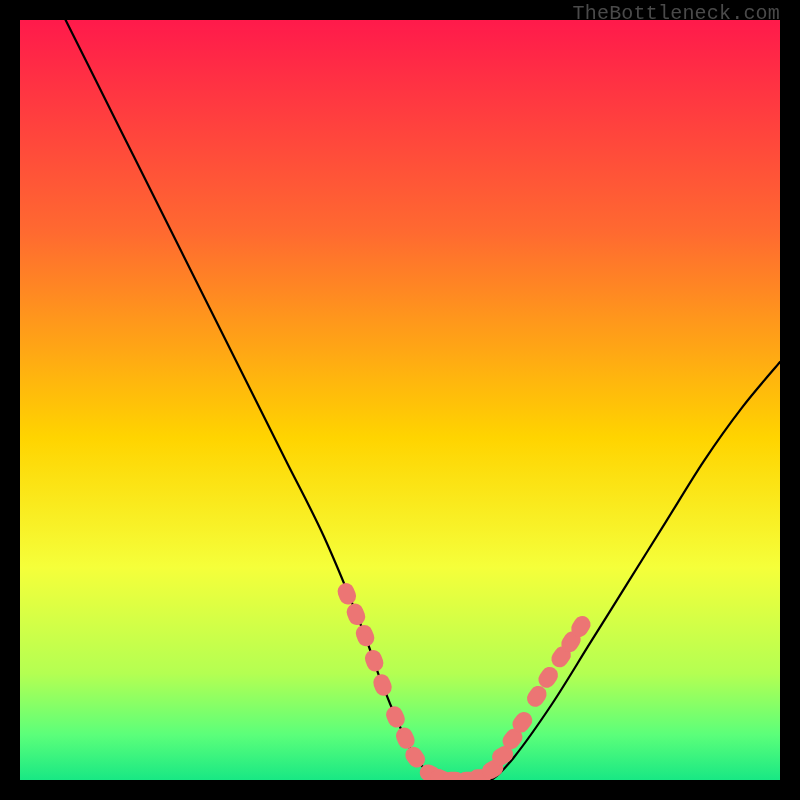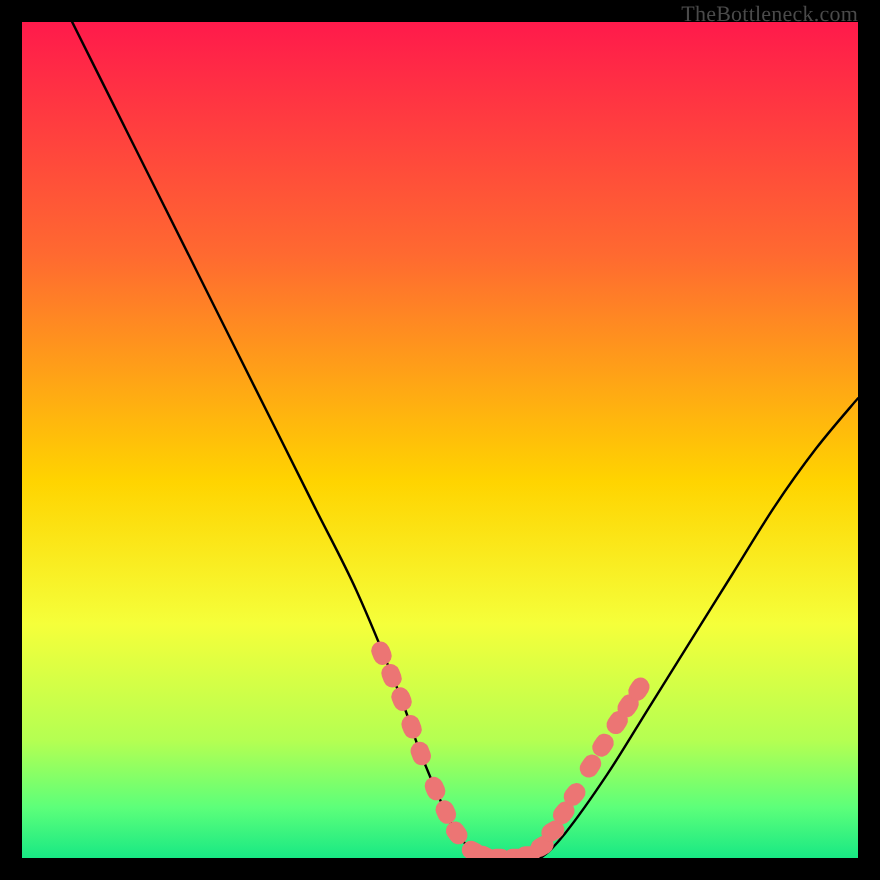--- a/index.html
+++ b/index.html
@@ -22,21 +22,21 @@
     top: 20px;
     width: 760px;
     height: 760px;
     overflow: hidden;
   }
   .watermark {
     position: absolute;
     top: 2px;
     right: 20px;
     color: #4a4a4a;
-    font-family: Liberation Serif, serif;
+    font-family: Liberation Mono, monospace;
     font-size: 20px;
     font-weight: 500;
     letter-spacing: 0.2px;
     z-index: 5;
   }
 </style>
 </head>
 <body>
 
 <div class="frame">

